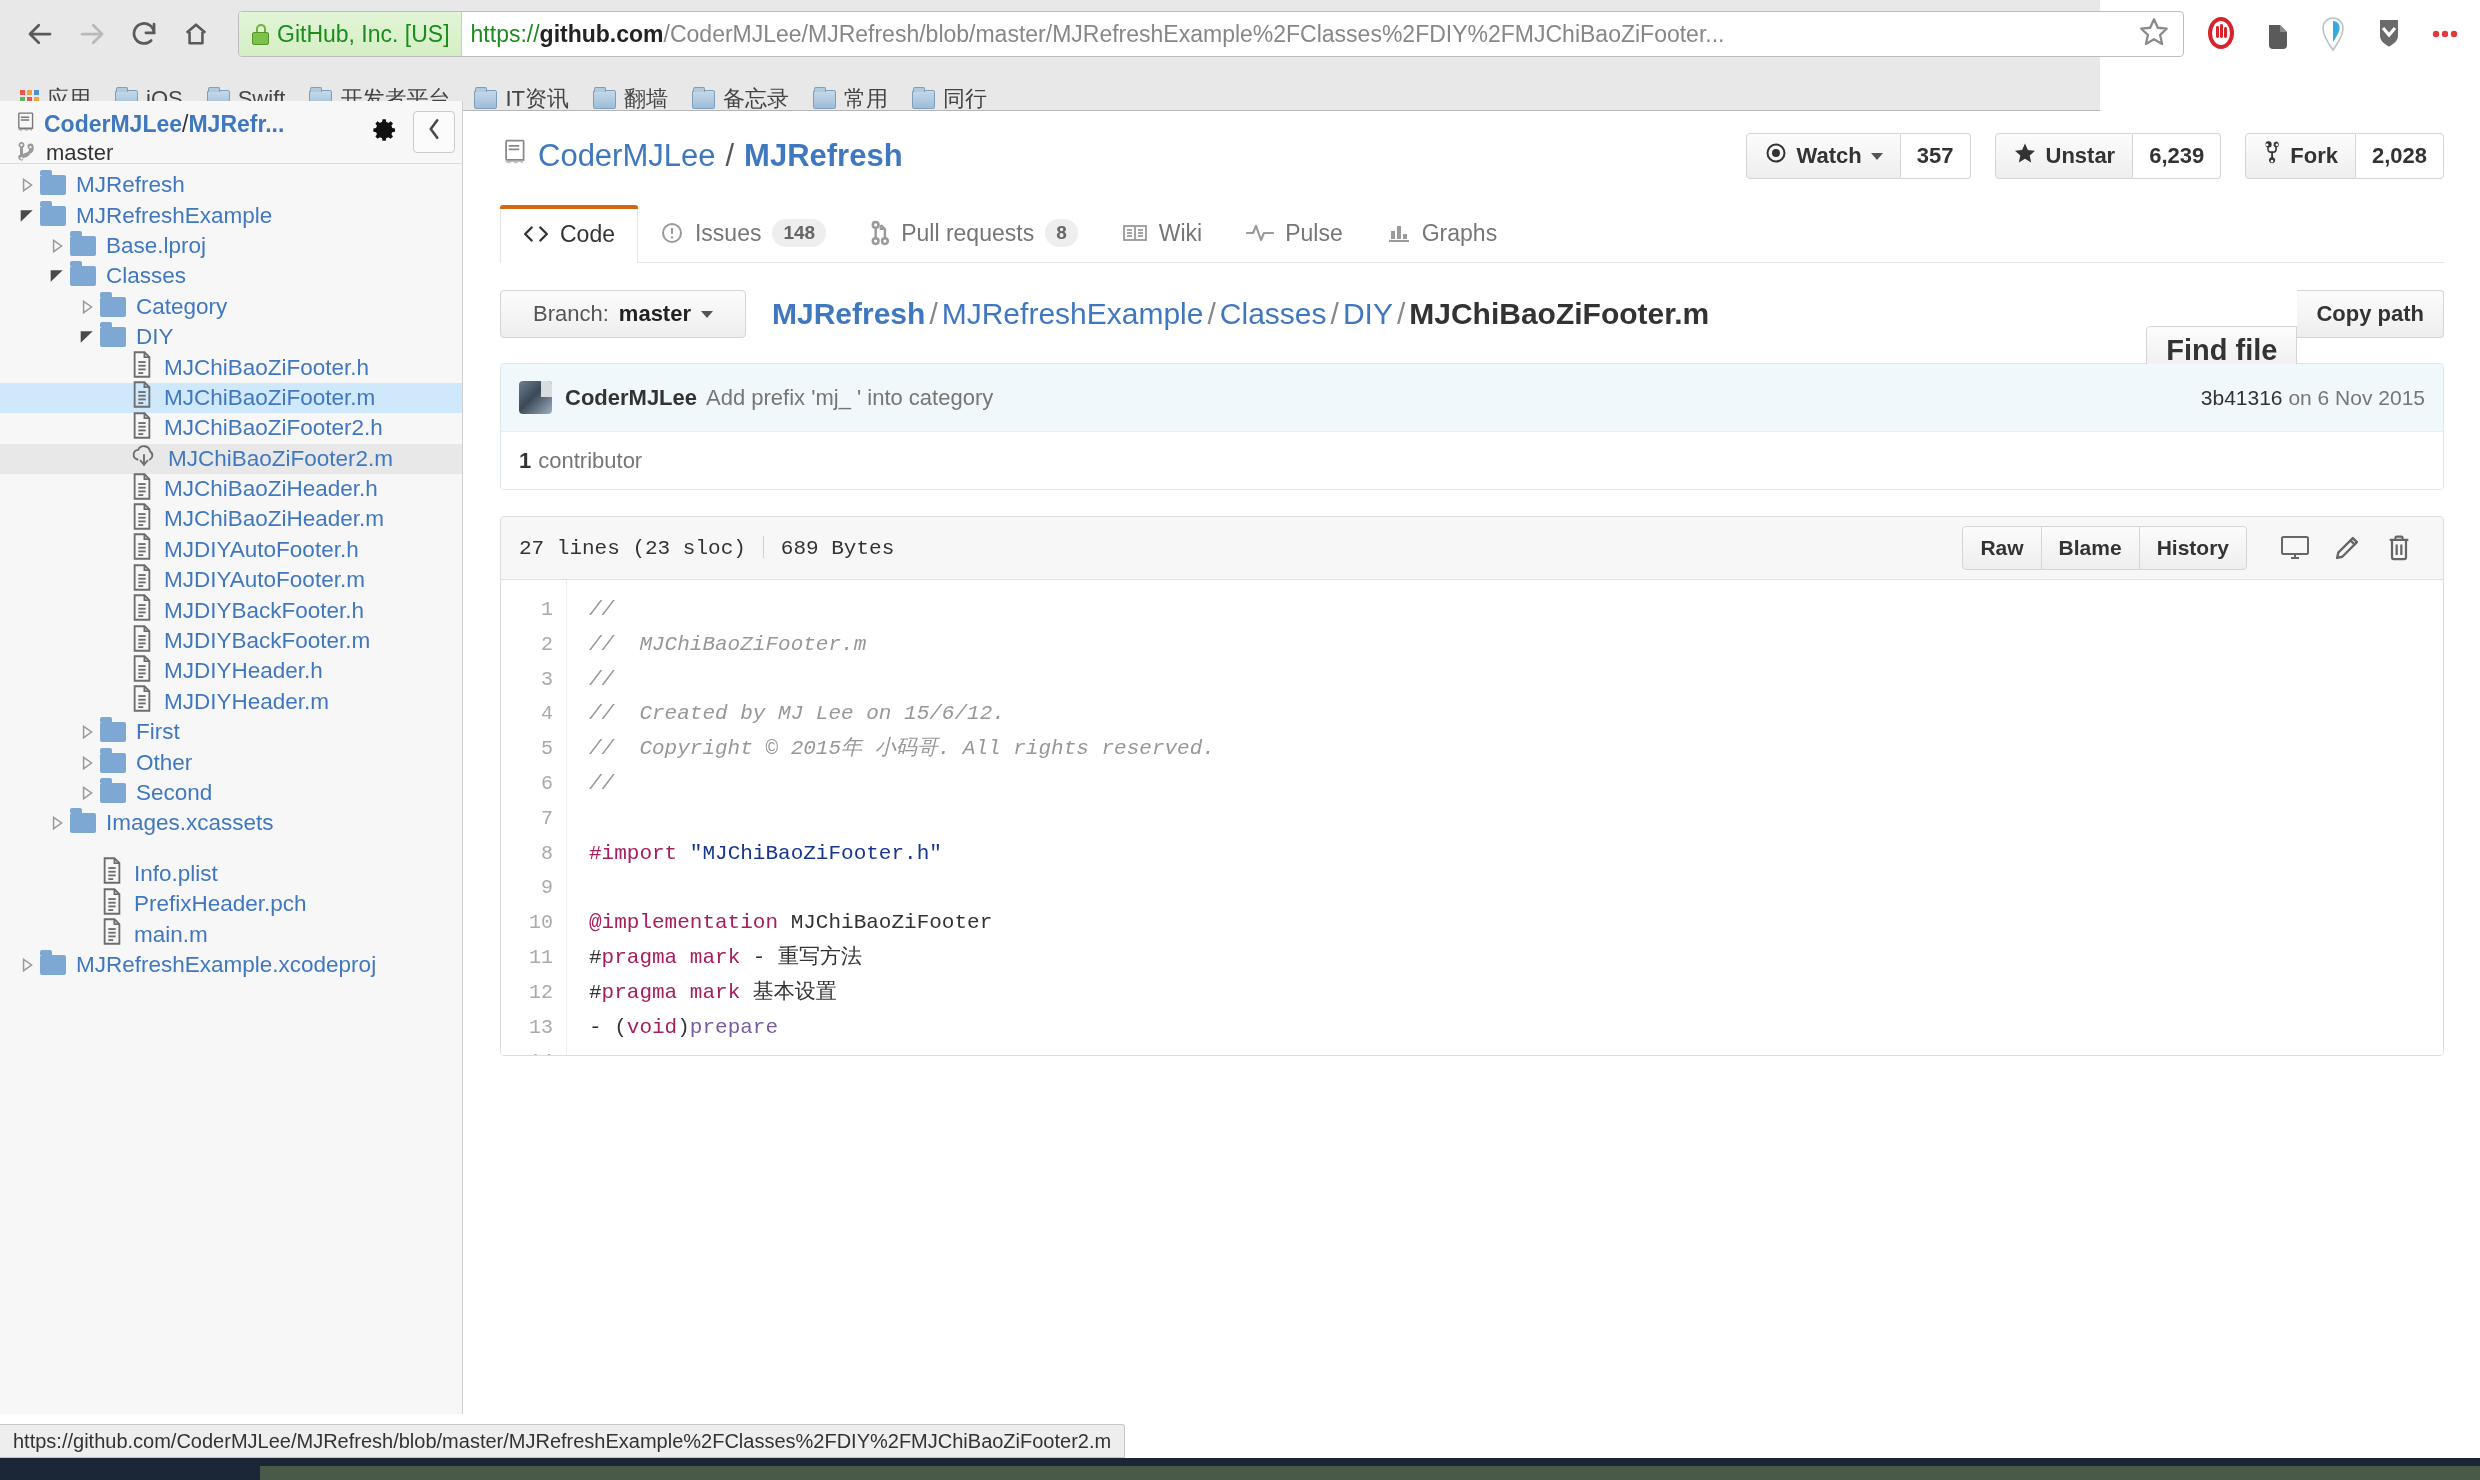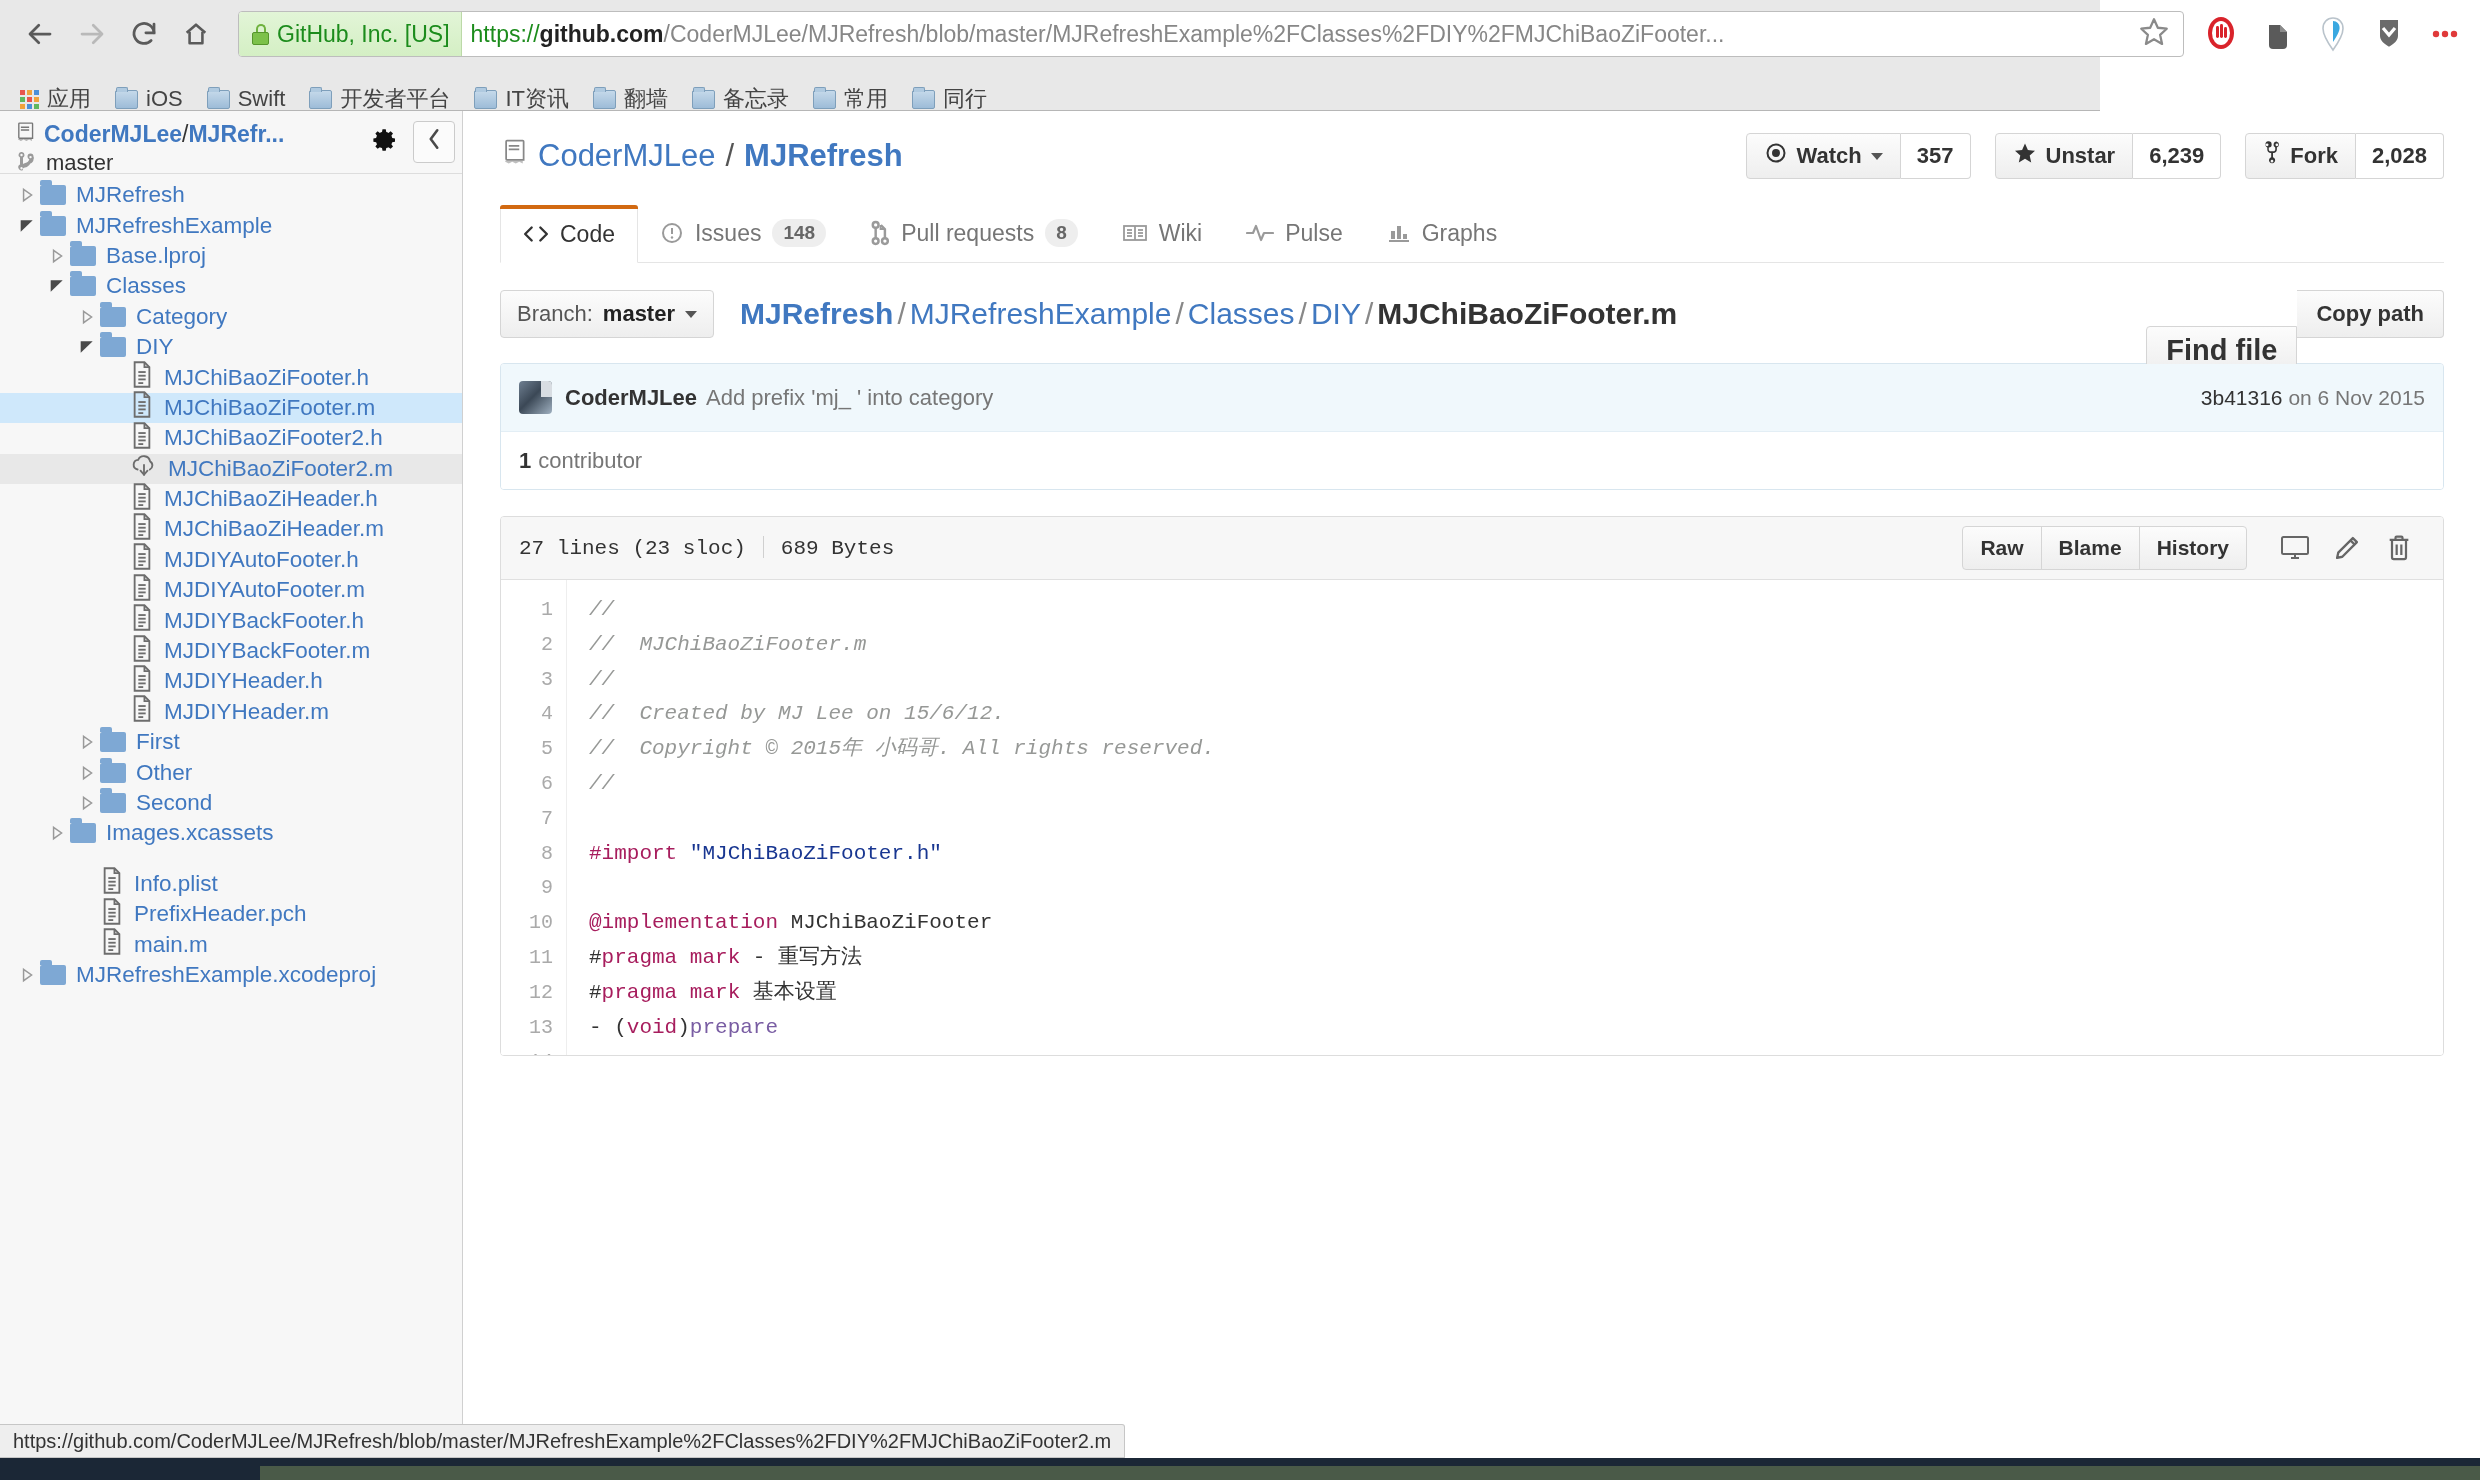--- a/index.html
+++ b/index.html
@@ -138,21 +138,21 @@
   }
   #apps-grid {
     display: grid; grid-template-columns: repeat(3, 5px);
     grid-template-rows: repeat(3, 5px);
     gap: 2px; flex: 0 0 auto;
   }
   #apps-grid i { display: block; width: 5px; height: 5px; }
 
   
   #sidebar {
-    position: absolute; top: 111px; left: 0;
+    position: absolute; top: 101px; left: 0;
     width: 463px; height: 1313px;
     background: #f7f7f7;
     border-right: 1px solid #d0d0d0;
     overflow: hidden;
   }
   #sidebar-header {
     height: 63px;
     padding: 8px 10px 0 14px;
     border-bottom: 1px solid #dddddd;
     position: relative;
@@ -303,21 +303,21 @@
   }
 
   
   #file-nav {
     margin: 26px 36px 0 36px;
     display: flex; align-items: center;
     position: relative; height: 50px;
   }
   #branch-select {
     display: flex; align-items: center; gap: 10px;
-    height: 48px; padding: 0 16px;
+    height: 48px; padding: 0 32px;
     background: linear-gradient(#fcfcfc, #eeeeee);
     border: 1px solid #d5d5d5; border-radius: 4px;
     font-size: 22px; color: #555555; white-space: nowrap;
   }
   #branch-select b { color: #222222; }
   #breadcrumb {
     margin-left: 26px;
     font-size: 30px; font-weight: bold;
     white-space: nowrap;
   }

